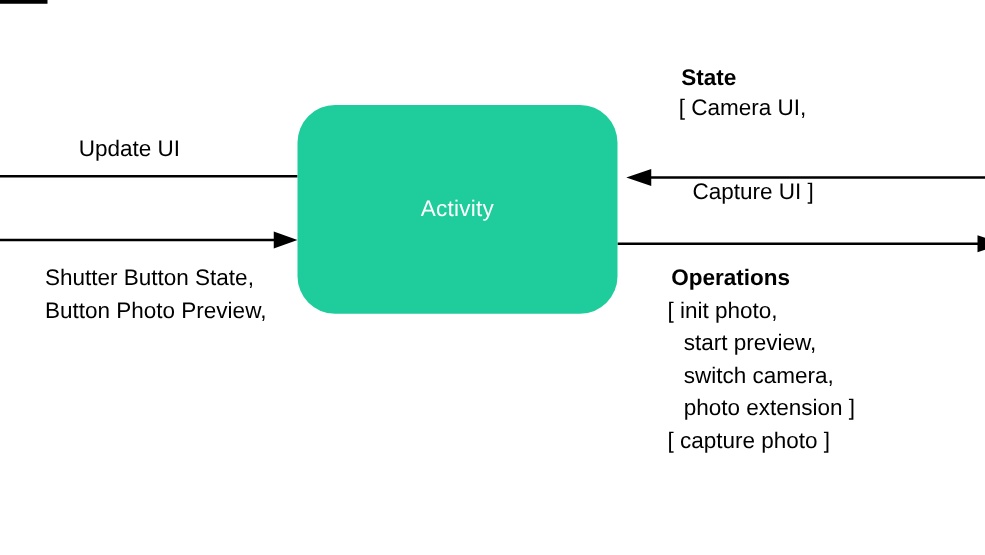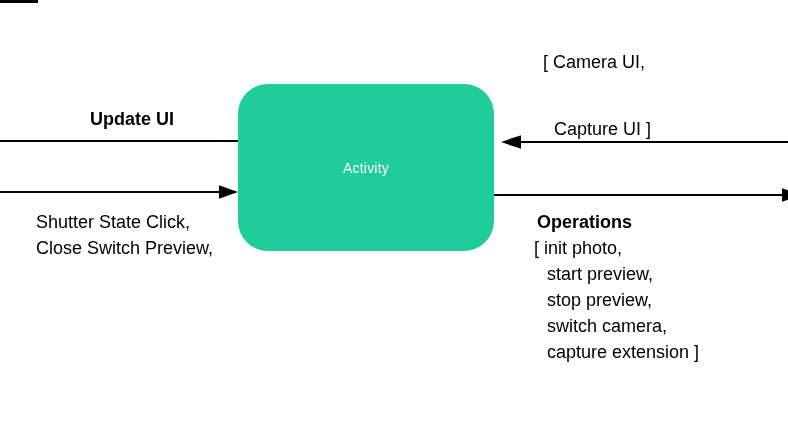--- a/index.html
+++ b/index.html
@@ -35,30 +35,29 @@
     left: 238px; top: 84px;
     width: 256px; height: 167px;
     background: var(--box_fill, #1ECD9B);
     border-radius: 30px;
     display: flex;
     align-items: center;
     justify-content: center;
   }
   .activity-box span {
     color: var(--box_text, #ffffff);
-    font-size: 14px;
+    font-size: 18px;
     letter-spacing: 0.2px;
     text-align: right;
   }
   .update-ui {
     position: absolute;
     left: 63px; top: 109px;
     font-size: 18px;
-    font-weight: bold;
-    margin-left: 27px;
+    font-weight: normal;
   }
   .textblock {
     position: absolute;
     font-size: 18px;
     line-height: 26px;
     white-space: nowrap;
   }
   .textblock .bold { font-weight: bold; }
   .actions-block { left: 25px; top: 209px; }
   .actions-block .indent { padding-left: 11px; }
@@ -94,31 +93,32 @@
     </g>
   </svg>
 
   <div class="activity-box">
     <span>Activity</span>
   </div>
 
   <div class="update-ui">Update UI</div>
 
   <div class="textblock actions-block">
-    <div class="indent">Shutter State Click,</div>
-    <div class="indent">Close Switch Preview,</div>
+    <div class="indent">Shutter Button State,</div>
+    <div class="indent">Button Photo Preview,</div>
   </div>
 
   <div class="textblock state-block">
+    <div class="bold">State</div>
     <div>[ Camera UI,</div>
     <div class="indent">Capture UI ]</div>
   </div>
 
   <div class="textblock ops-block">
     <div class="bold">Operations</div>
     <div>[ init photo,</div>
     <div class="indent">start preview,</div>
-    <div class="indent">stop preview,</div>
     <div class="indent">switch camera,</div>
-    <div class="indent">capture extension ]</div>
+    <div class="indent">photo extension ]</div>
+    <div>[ capture photo ]</div>
   </div>
 
 </div>
 
 </body></html>

